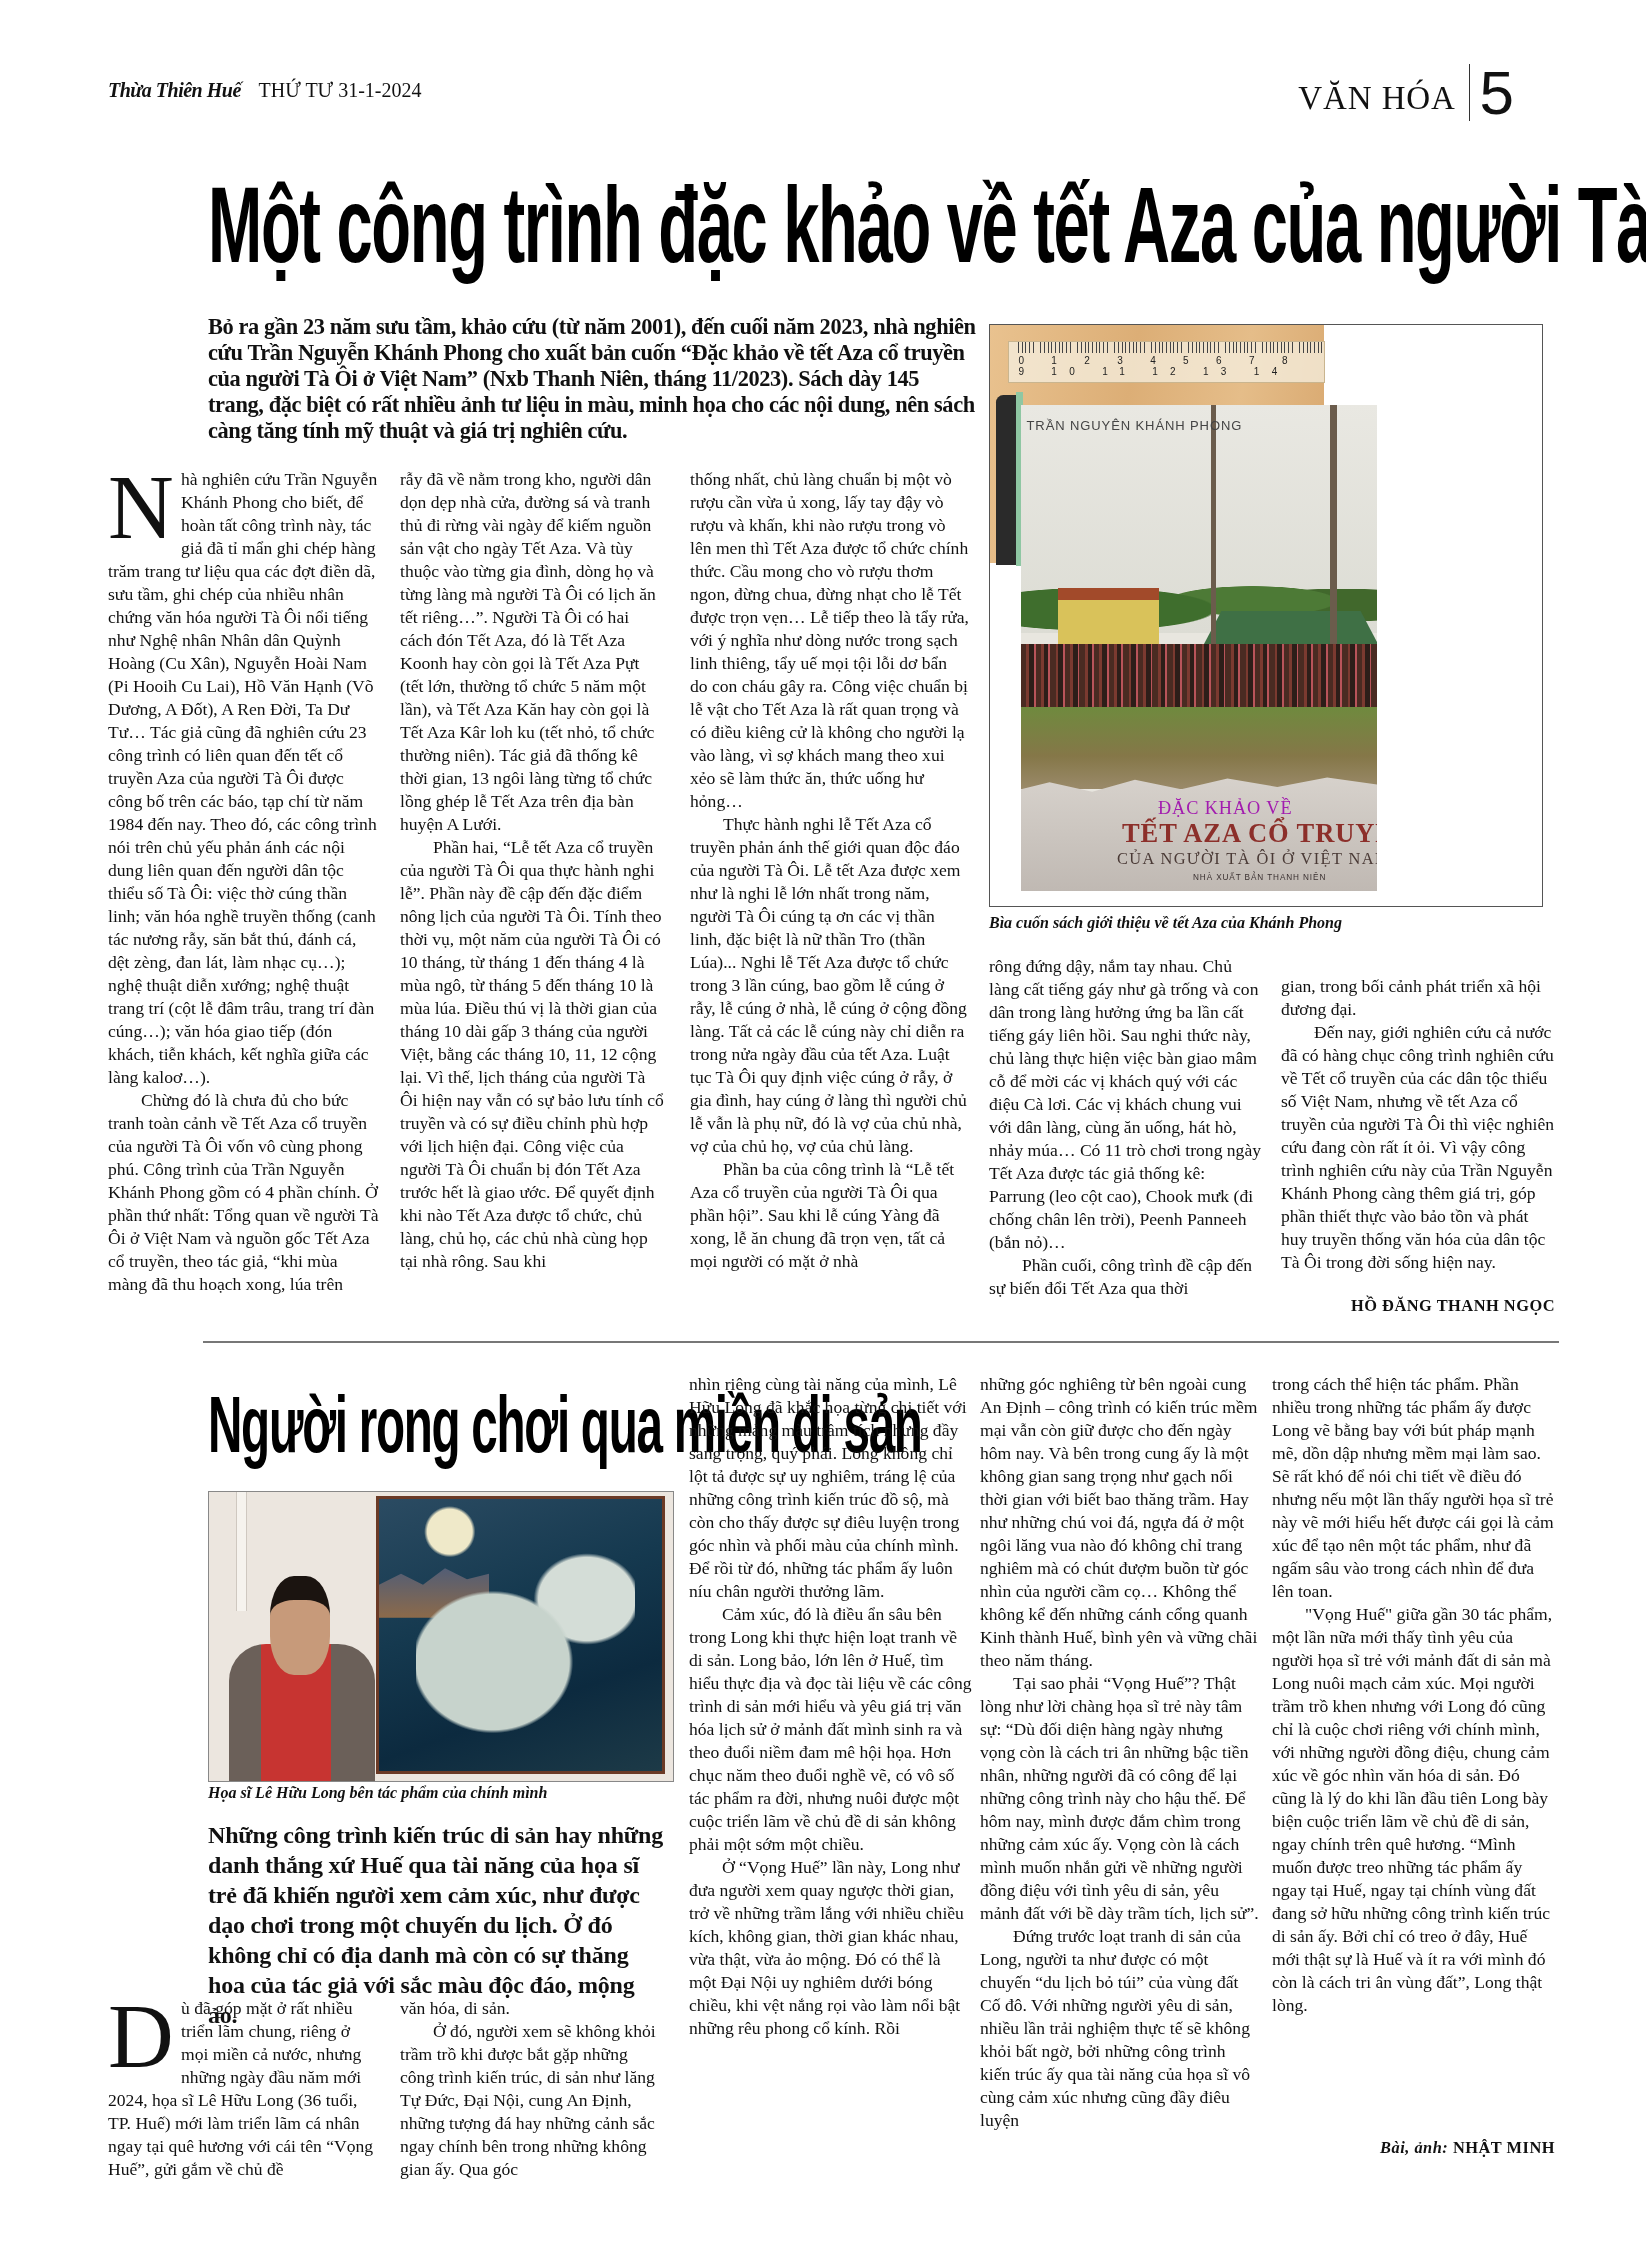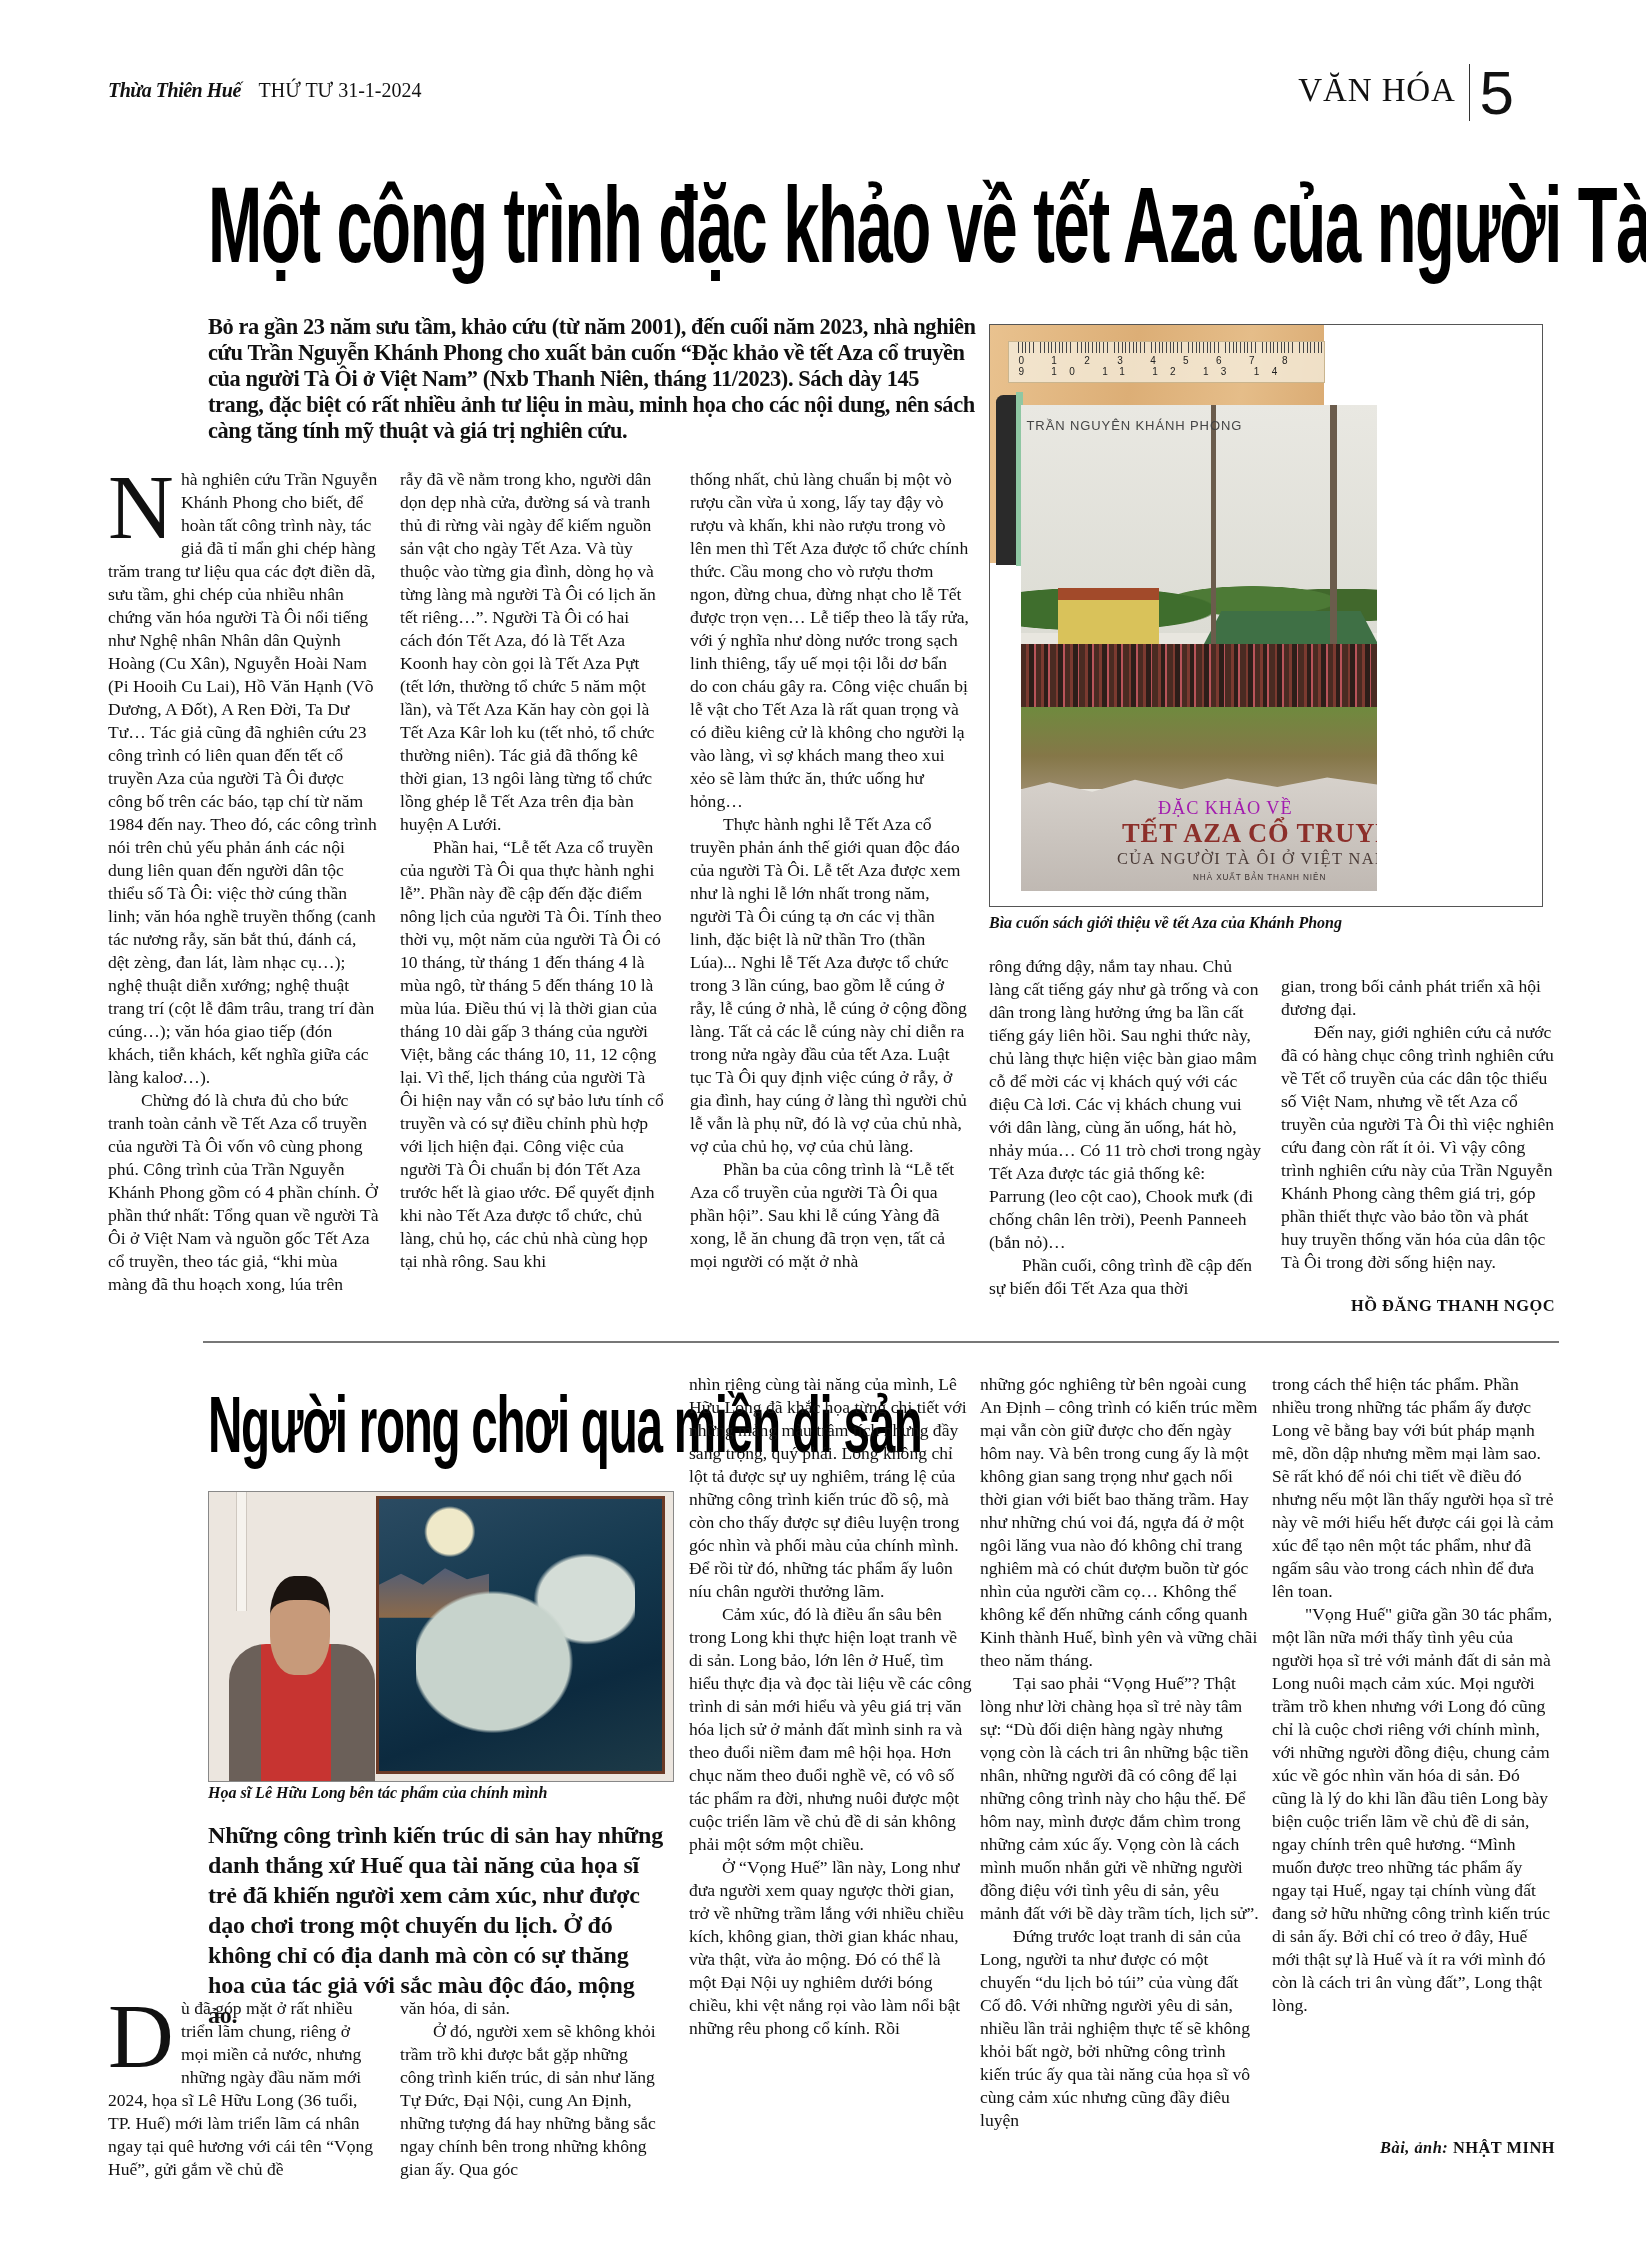--- a/index.html
+++ b/index.html
@@ -1,21 +1,21 @@
 <!DOCTYPE html>
 <html style="font-size:14.6px"><head>
 <meta charset="utf-8">
 <style>
   html,body{margin:0;padding:0;background:#fff;}
   body{width:1647px;height:2267px;position:relative;overflow:hidden;color:#111;font-family:"Liberation Serif","DejaVu Serif",serif;}
   .abs{position:absolute;}
   .masthead-left{left:108px;top:79px;font-size:20px;white-space:nowrap;}
   .masthead-left .paper{font-weight:bold;font-style:italic;letter-spacing:-0.5px;}
   .masthead-left .date{margin-left:12.8px;font-size:20px;}
-  .section{right:133px;top:64px;display:flex;align-items:center;}
+  .section{right:133px;top:64px;display:flex;align-items:flex-end;}
   .section .name{font-size:33px;letter-spacing:0.9px;padding-bottom:3.7px;}
   .section .sep{width:1.8px;height:57px;background:#333;margin:0 9.1px 0 12.8px;}
   .section .num{font-family:"Liberation Sans",sans-serif;font-size:62px;line-height:57px;}
   .headline{font-family:"Liberation Sans","DejaVu Sans",sans-serif;font-weight:bold;color:#000;white-space:nowrap;transform-origin:left top;letter-spacing:-1.8px;}
   .h1{left:208px;top:163px;font-size:88px;transform:scaleX(0.74) scaleY(1.22);}
   .h2{left:208px;top:1378px;font-size:68px;transform:scaleX(0.7) scaleY(1.18);}
   .lead{font-weight:bold;font-size:22.4px;line-height:26px;letter-spacing:-0.4px;}
   .lead1{left:208px;top:314px;width:768px;}
   .lead2{left:208px;top:1820px;width:457px;font-size:24px;line-height:30px;letter-spacing:-0.2px;}
   .col{font-size:17.6px;line-height:23px;text-align:left;}
@@ -156,21 +156,21 @@
   </div>
 </div>
 <div class="abs caption cap2">Họa sĩ Lê Hữu Long bên tác phẩm của chính mình</div>
 <div class="abs lead lead2">Những công trình kiến trúc di sản hay những danh thắng xứ Huế qua tài năng của họa sĩ trẻ đã khiến người xem cảm xúc, như được dạo chơi trong một chuyến du lịch. Ở đó không chỉ có địa danh mà còn có sự thăng hoa của tác giả với sắc màu độc đáo, mộng ảo.</div>
 
 <div class="abs col b1">
   <p class="first"><span class="dropcap">D</span><span>ù đã góp mặt ở rất nhiều triển lãm chung, riêng ở mọi miền cả nước, nhưng những ngày đầu năm mới 2024, họa sĩ Lê Hữu Long (36 tuổi, TP. Huế) mới làm triển lãm cá nhân ngay tại quê hương với cái tên “Vọng Huế”, gửi gắm về chủ đề</span></p>
 </div>
 <div class="abs col b2">
   <p class="first">văn hóa, di sản.</p>
-  <p>Ở đó, người xem sẽ không khỏi trầm trồ khi được bắt gặp những công trình kiến trúc, di sản như lăng Tự Đức, Đại Nội, cung An Định, những tượng đá hay những bằng sắc ngay chính bên trong những không gian ấy. Qua góc</p>
+  <p>Ở đó, người xem sẽ không khỏi trầm trồ khi được bắt gặp những công trình kiến trúc, di sản như lăng Tự Đức, Đại Nội, cung An Định, những tượng đá hay những cảnh sắc ngay chính bên trong những không gian ấy. Qua góc</p>
 </div>
 <div class="abs col b3">
   <p class="first">nhìn riêng cùng tài năng của mình, Lê Hữu Long đã khắc họa từng chi tiết với những mảng màu trầm tích nhưng đầy sang trọng, quý phái. Long không chỉ lột tả được sự uy nghiêm, tráng lệ của những công trình kiến trúc đồ sộ, mà còn cho thấy được sự điêu luyện trong góc nhìn và phối màu của chính mình. Để rồi từ đó, những tác phẩm ấy luôn níu chân người thưởng lãm.</p>
   <p>Cảm xúc, đó là điều ẩn sâu bên trong Long khi thực hiện loạt tranh về di sản. Long bảo, lớn lên ở Huế, tìm hiểu thực địa và đọc tài liệu về các công trình di sản mới hiểu và yêu giá trị văn hóa lịch sử ở mảnh đất mình sinh ra và theo đuổi niềm đam mê hội họa. Hơn chục năm theo đuổi nghề vẽ, có vô số tác phẩm ra đời, nhưng nuôi được một cuộc triển lãm về chủ đề di sản không phải một sớm một chiều.</p>
   <p>Ở “Vọng Huế” lần này, Long như đưa người xem quay ngược thời gian, trở về những trầm lắng với nhiều chiều kích, không gian, thời gian khác nhau, vừa thật, vừa ảo mộng. Đó có thể là một Đại Nội uy nghiêm dưới bóng chiều, khi vệt nắng rọi vào làm nổi bật những rêu phong cổ kính. Rồi</p>
 </div>
 <div class="abs col b4">
   <p class="first">những góc nghiêng từ bên ngoài cung An Định – công trình có kiến trúc mềm mại vẫn còn giữ được cho đến ngày hôm nay. Và bên trong cung ấy là một không gian sang trọng như gạch nối thời gian với biết bao thăng trầm. Hay như những chú voi đá, ngựa đá ở một ngôi lăng vua nào đó không chỉ trang nghiêm mà có chút đượm buồn từ góc nhìn của người cầm cọ… Không thể không kể đến những cánh cổng quanh Kinh thành Huế, bình yên và vững chãi theo năm tháng.</p>
   <p>Tại sao phải “Vọng Huế”? Thật lòng như lời chàng họa sĩ trẻ này tâm sự: “Dù đối diện hàng ngày nhưng vọng còn là cách tri ân những bậc tiền nhân, những người đã có công để lại những công trình này cho hậu thế. Để hôm nay, mình được đắm chìm trong những cảm xúc ấy. Vọng còn là cách mình muốn nhắn gửi về những người đồng điệu với tình yêu di sản, yêu mảnh đất với bề dày trầm tích, lịch sử”.</p>
   <p>Đứng trước loạt tranh di sản của Long, người ta như được có một chuyến “du lịch bỏ túi” của vùng đất Cố đô. Với những người yêu di sản, nhiều lần trải nghiệm thực tế sẽ không khỏi bất ngờ, bởi những công trình kiến trúc ấy qua tài năng của họa sĩ vô cùng cảm xúc nhưng cũng đầy điêu luyện</p>

